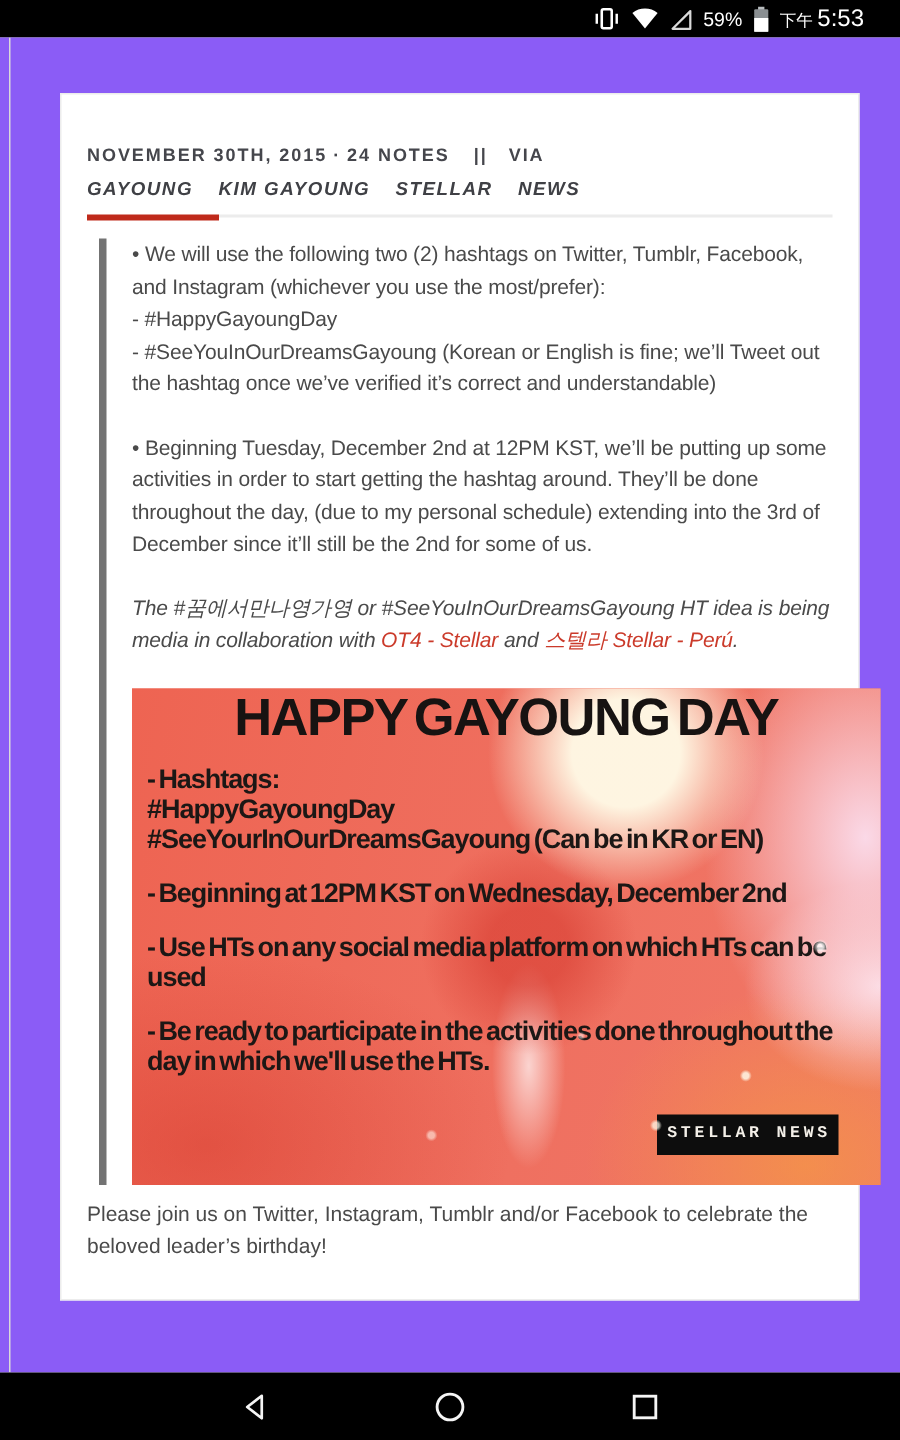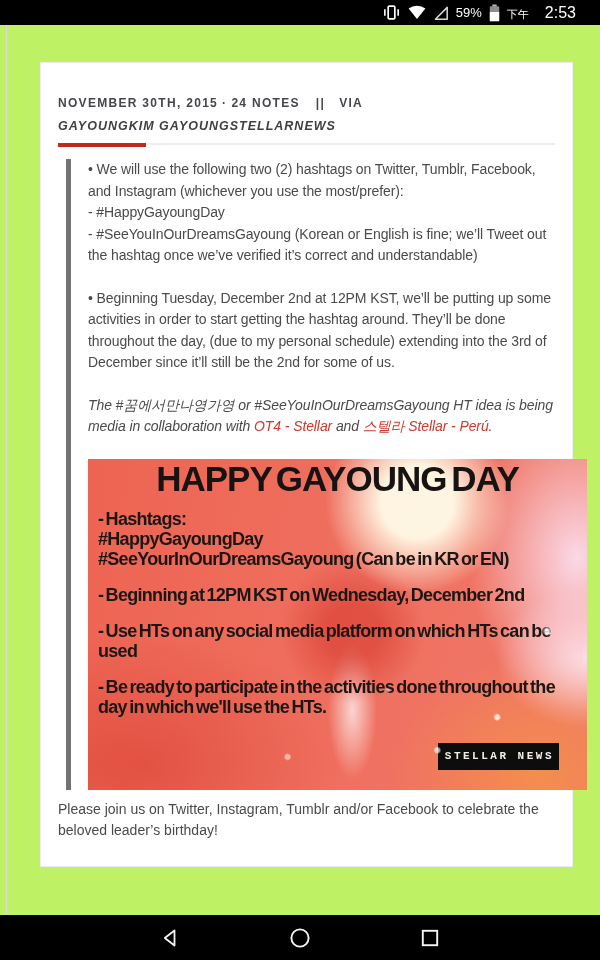--- a/index.html
+++ b/index.html
@@ -4,39 +4,39 @@
 <style>
   * { margin:0; padding:0; box-sizing:border-box; }
   html,body { width:600px; height:960px; }
   body { font-family:"Liberation Sans", sans-serif; background:#fff; position:relative; overflow:hidden; }
 
   
   .status-bar { position:absolute; top:0; left:0; width:600px; height:25px; background:#000;
     display:flex; align-items:center; justify-content:flex-end; padding-right:24px; gap:7px; }
   .status-bar svg { display:block; }
   .sb-text { color:#fff; font-size:13px; }
-  .sb-time { color:#fff; display:flex; align-items:baseline; gap:16px; }
+  .sb-time { color:#fff; display:flex; align-items:baseline; gap:3px; }
   .sb-time .prefix { font-size:11px; }
   .sb-time .clock { font-size:16px; }
 
   
-  .page { position:absolute; top:25px; left:0; width:600px; height:890px; background:#bef264; overflow:hidden; }
+  .page { position:absolute; top:25px; left:0; width:600px; height:890px; background:#8b5cf6; overflow:hidden; }
   .page-edge-line { position:absolute; left:6px; top:0; bottom:0; width:1px; background:#d9d9d9; }
 
   
   .card { position:absolute; left:40px; top:37px; width:533px; min-height:803px;
     background:#fff; border:1px solid #ececec; padding:33px 17px 24px 17px; }
 
   .meta-row { font-size:12px; font-weight:700; letter-spacing:1.3px; color:#45464c; white-space:nowrap; }
   .meta-row .dot { margin:0 4px; }
   .meta-row .pipes { margin-left:16px; color:#45464c; }
   .meta-row .via { margin-left:14px; }
 
   .tags-row { margin-top:9px; font-size:12.5px; font-weight:700; font-style:italic;
-    letter-spacing:1px; color:#3f4045; display:flex; }
+    letter-spacing:1px; color:#3f4045; display:flex; gap:17px; }
 
   .divider { margin-top:10px; display:flex; align-items:flex-start; }
   .divider .red { width:88px; height:4px; background:#bf2a1b; }
   .divider .grey { flex:1; height:2px; background:#ececec; }
 
   .post-title { margin-top:4px; font-size:26px; font-weight:800; letter-spacing:0.2px; color:#bf2a1b; }
 
   .source-line { margin-top:13px; font-size:14px; color:#c0392b; }
   .source-line a { color:#cb3a2a; text-decoration:none; }
 
@@ -107,21 +107,21 @@
   <span class="sb-text">59%</span>
   <span>
     <svg width="11" height="18" viewBox="0 0 11 18">
       <rect x="3.4" y="0.5" width="4.2" height="2.2" fill="#b9bdbf"></rect>
       <rect x="0.8" y="2.2" width="9.4" height="15" rx="0.8" fill="#8a8f92"></rect>
       <rect x="0.8" y="8" width="9.4" height="9.2" fill="#fff"></rect>
     </svg>
   </span>
   <span class="sb-time">
     <span class="prefix">下午</span>
-    <span class="clock">2:53</span>
+    <span class="clock">5:53</span>
   </span>
 </div>
 
 <div class="page">
   <div class="page-edge-line"></div>
 
   <div class="card">
 
     <div class="meta-row">
       <span>NOVEMBER 30TH, 2015</span><span class="dot">·</span><span>24 NOTES</span><span class="pipes">||</span><span class="via">VIA</span>

